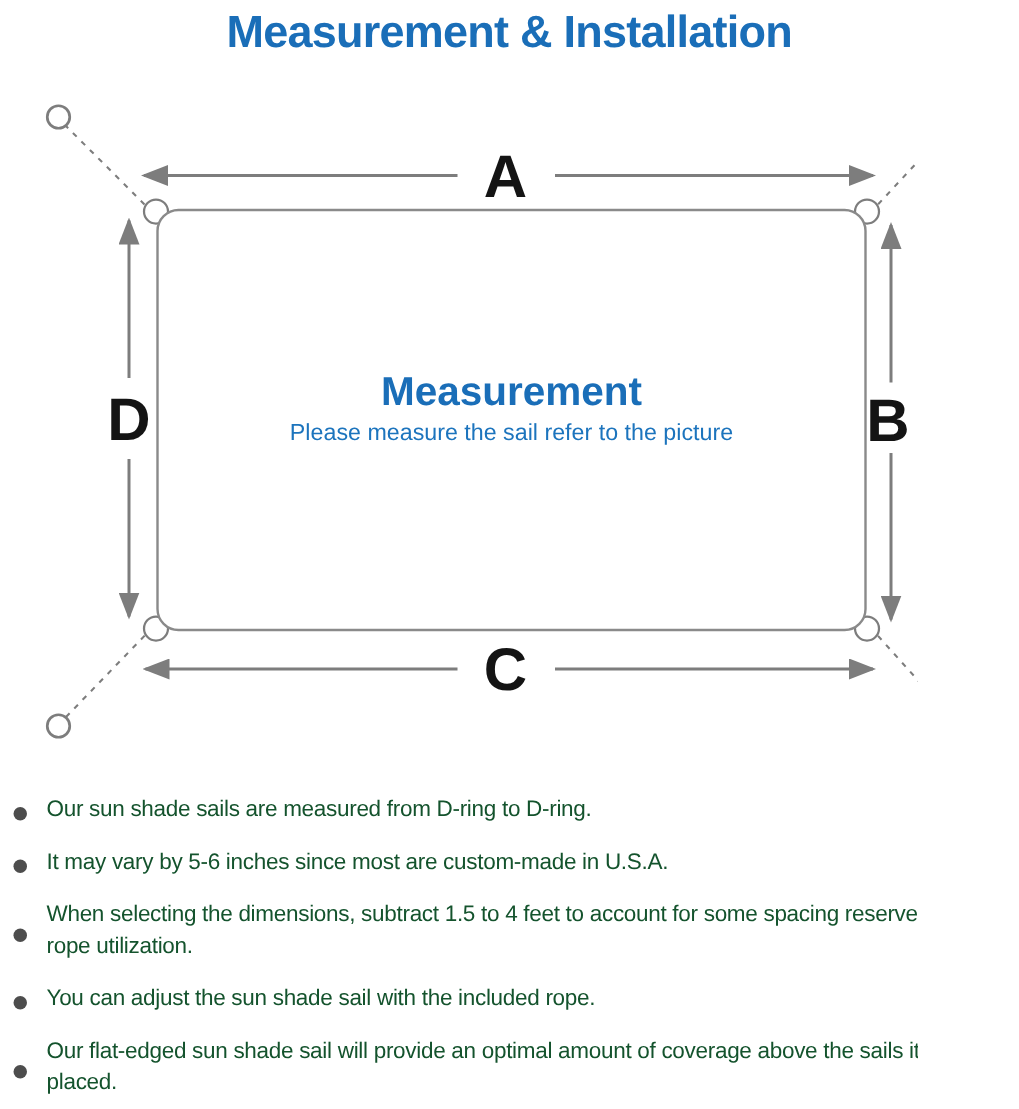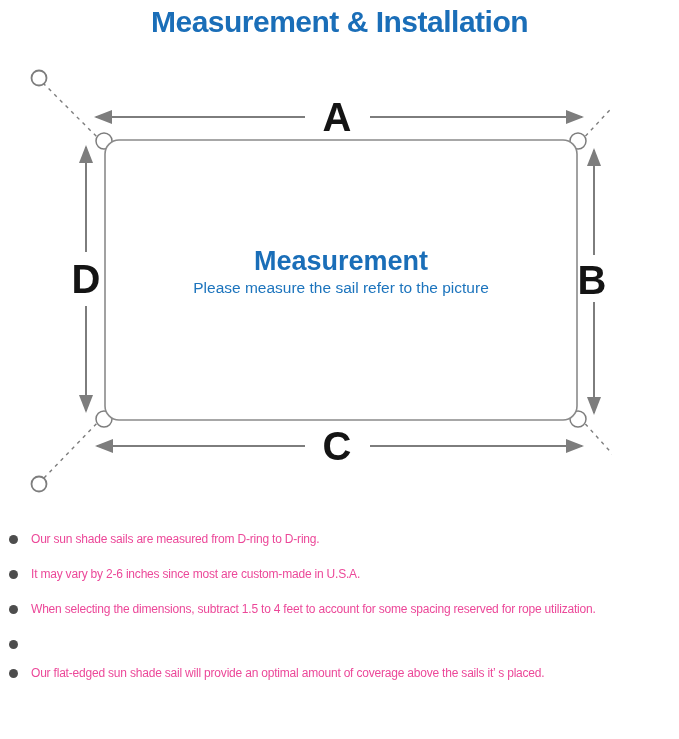--- a/index.html
+++ b/index.html
@@ -30,24 +30,24 @@
     font-size:27px;font-weight:bold;fill:#1a6eb8;
   }
   .center-subtitle{
     font-family:"Liberation Sans", sans-serif;
     font-size:15.5px;fill:#1c74bd;
   }
   .notes{
     position:absolute;top:529px;left:9px;width:660px;
   }
   .note{
-    display:flex;align-items:flex-start;
+    display:flex;align-items:center;
     margin-bottom:14px;
-    color:#ec4899;
-    font-size:12px;line-height:21px;
+    color:#14532d;
+    font-size:15px;line-height:21px;
     letter-spacing:-0.2px;
   }
   .note .dot{
     flex:0 0 auto;
     width:9px;height:9px;border-radius:50%;
     background:#4d4d4d;
     margin:6px 13px 0 0;
   }
 </style>
 </head>
@@ -107,28 +107,29 @@
     <text class="center-subtitle" x="341" y="293" text-anchor="middle">Please measure the sail refer to the picture</text>
   </svg>
 
   <div class="notes">
     <div class="note">
       <span class="dot"></span>
       <span>Our sun shade sails are measured from D-ring to D-ring.</span>
     </div>
     <div class="note">
       <span class="dot"></span>
-      <span>It may vary by 2-6 inches since most are custom-made in U.S.A.</span>
+      <span>It may vary by 5-6 inches since most are custom-made in U.S.A.</span>
     </div>
     <div class="note">
       <span class="dot"></span>
       <span>When selecting the dimensions, subtract 1.5 to 4 feet to account for some spacing reserved for rope utilization.</span>
     </div>
     <div class="note">
       <span class="dot"></span>
+      <span>You can adjust the sun shade sail with the included rope.</span>
     </div>
     <div class="note">
       <span class="dot"></span>
       <span>Our flat-edged sun shade sail will provide an optimal amount of coverage above the sails it’ s placed.</span>
     </div>
   </div>
 
 </div>
 
 </body></html>

